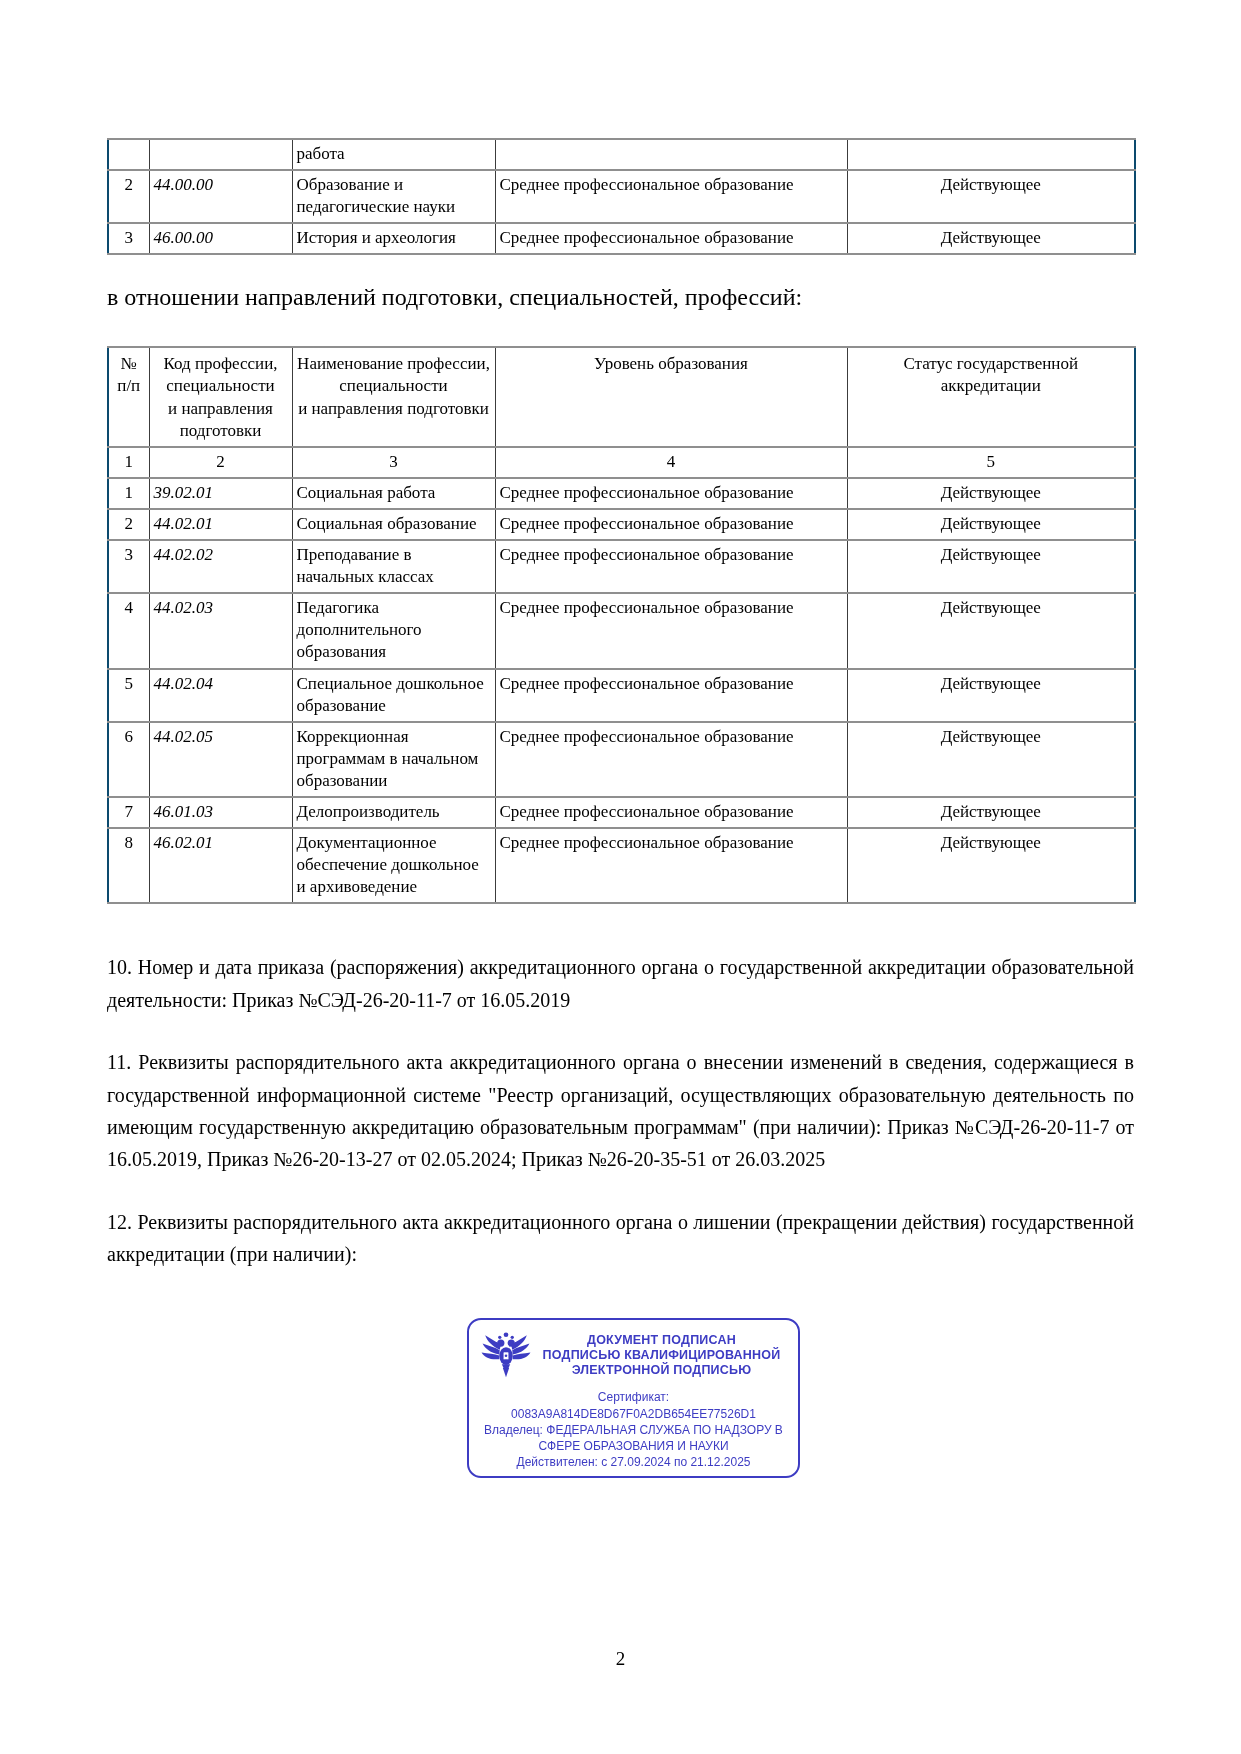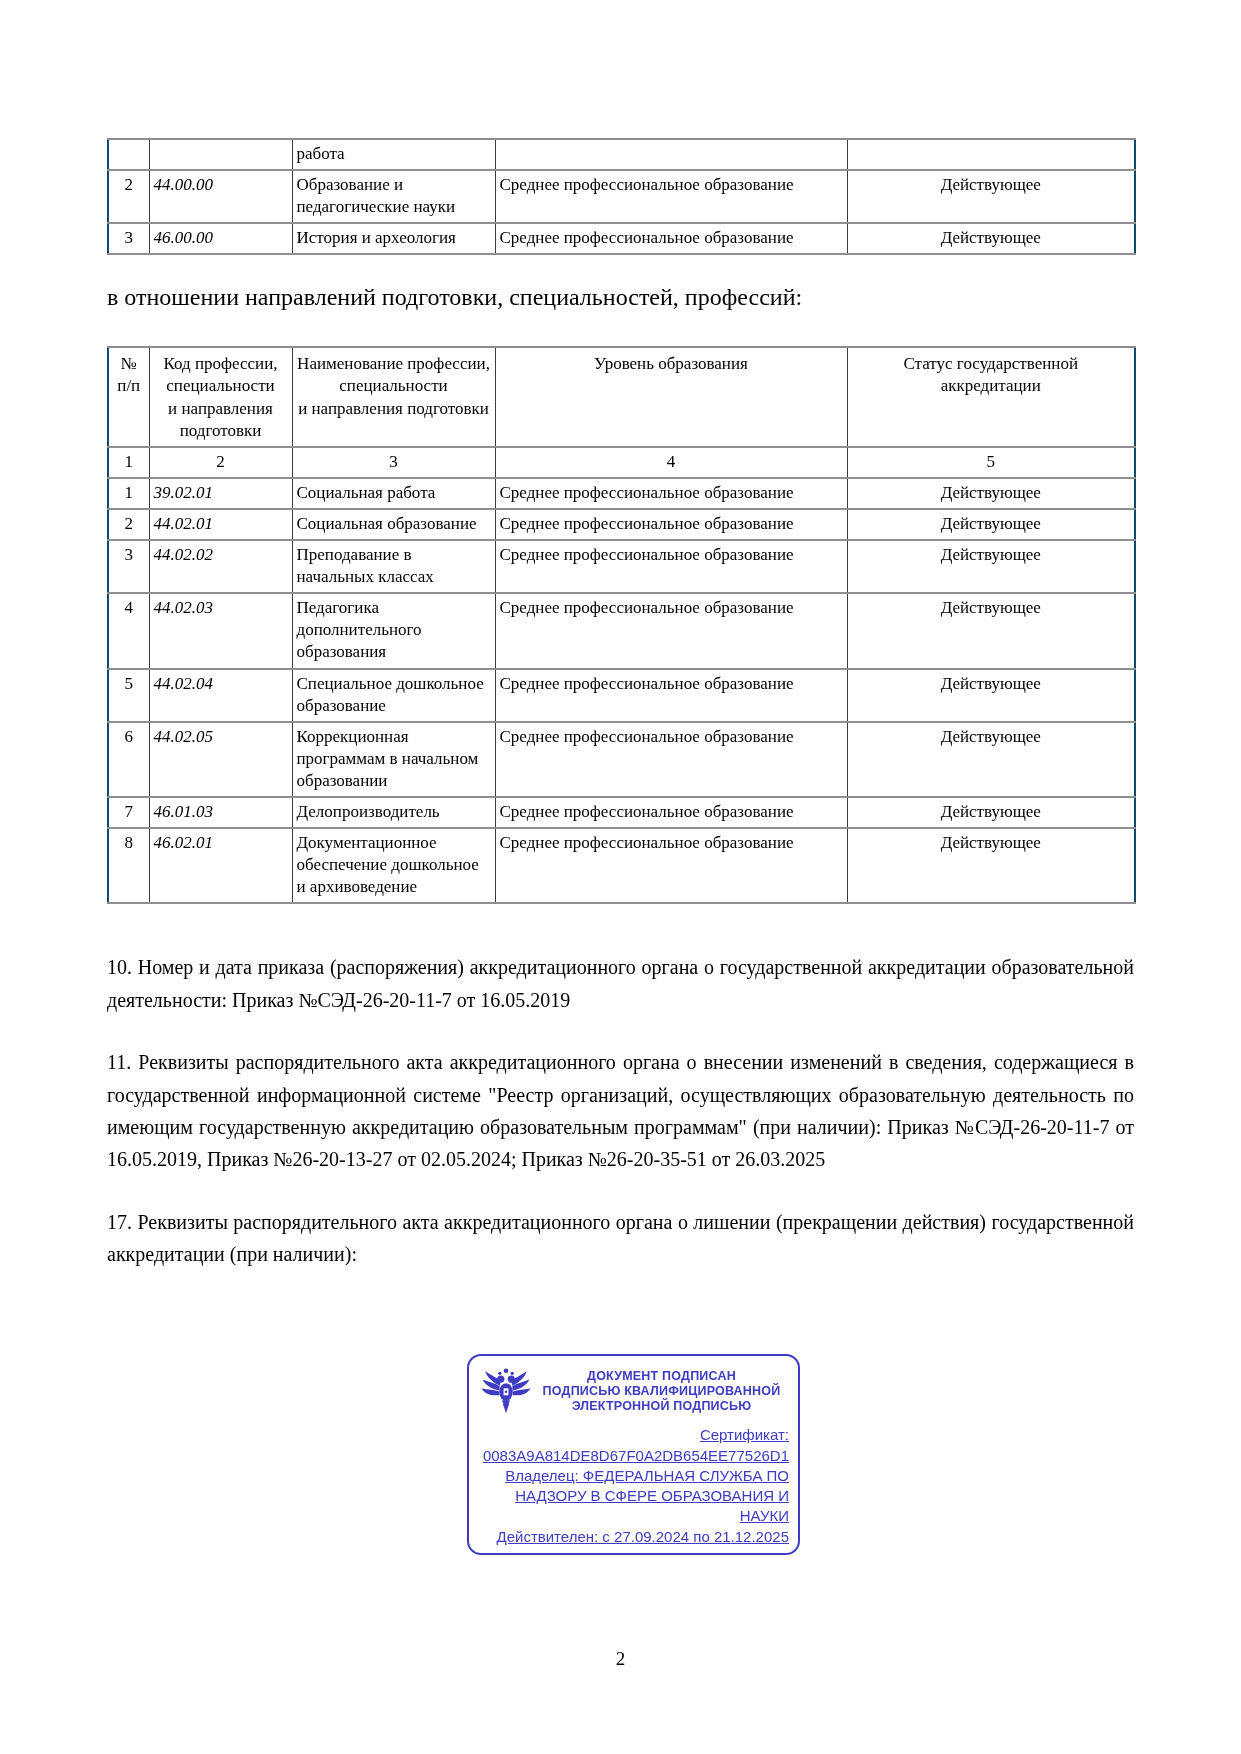--- a/index.html
+++ b/index.html
@@ -63,21 +63,21 @@
     font-size: 20px;
     line-height: 1.62;
     text-align: justify;
   }
   #para-10 { margin-top: 47px; }
   #para-11 { margin-top: 30px; }
   #para-12 { margin-top: 30px; }
 
   
   .stamp-wrap {
-    margin-top: 84px;
+    margin-top: 48px;
     margin-left: 360px;
     width: 333px;
   }
   .stamp {
     width: 333px;
     min-height: 106px;
     border: 2px solid #3d3cc3;
     border-radius: 14px;
     color: #3d3cc3;
     padding: 7px 9px 6px 9px;
@@ -97,24 +97,23 @@
   .stamp-title {
     flex: 1;
     text-align: center;
     font-weight: bold;
     font-size: 12.5px;
     line-height: 1.22;
     letter-spacing: 0.2px;
   }
   .stamp-small {
     margin-top: 6px;
-    font-size: 15px;
+    font-size: 12px;
     line-height: 1.35;
-    text-align: right;
-    text-decoration: underline;
+    text-align: center;
   }
 
   
   .page-number {
     position: absolute;
     left: 0;
     right: 0;
     top: 1648px;
     text-align: center;
     font-size: 19px;
@@ -242,21 +241,21 @@
       <td class="cell-code">46.02.01</td>
       <td class="cell-name">Документационное обеспечение дошкольное и архивоведение</td>
       <td class="cell-level">Среднее профессиональное образование</td>
       <td class="cell-stat">Действующее</td>
     </tr>
   </tbody>
 </table>
 
 <p class="para" id="para-10">10.  Номер и дата приказа (распоряжения) аккредитационного органа о государственной аккредитации образовательной деятельности: Приказ №СЭД-26-20-11-7 от 16.05.2019</p>
 <p class="para" id="para-11">11.  Реквизиты распорядительного акта аккредитационного органа о внесении изменений в сведения, содержащиеся в государственной информационной системе "Реестр организаций, осуществляющих образовательную деятельность по имеющим государственную аккредитацию образовательным программам" (при наличии): Приказ №СЭД-26-20-11-7 от 16.05.2019, Приказ №26-20-13-27 от 02.05.2024; Приказ №26-20-35-51 от 26.03.2025</p>
-<p class="para" id="para-12">17.  Реквизиты распорядительного акта аккредитационного органа о лишении (прекращении действия) государственной аккредитации (при наличии):</p>
+<p class="para" id="para-12">12.  Реквизиты распорядительного акта аккредитационного органа о лишении (прекращении действия) государственной аккредитации (при наличии):</p>
 
 <div class="stamp-wrap">
   <div class="stamp">
     <div class="stamp-top">
       <div class="stamp-emblem">
         <svg width="52" height="52" viewBox="0 0 100 100" aria-hidden="true">
           <g fill="#3d3cc3">
 
             <circle cx="50" cy="11" r="4.5"></circle>
             <circle cx="38" cy="16" r="3.2"></circle>

